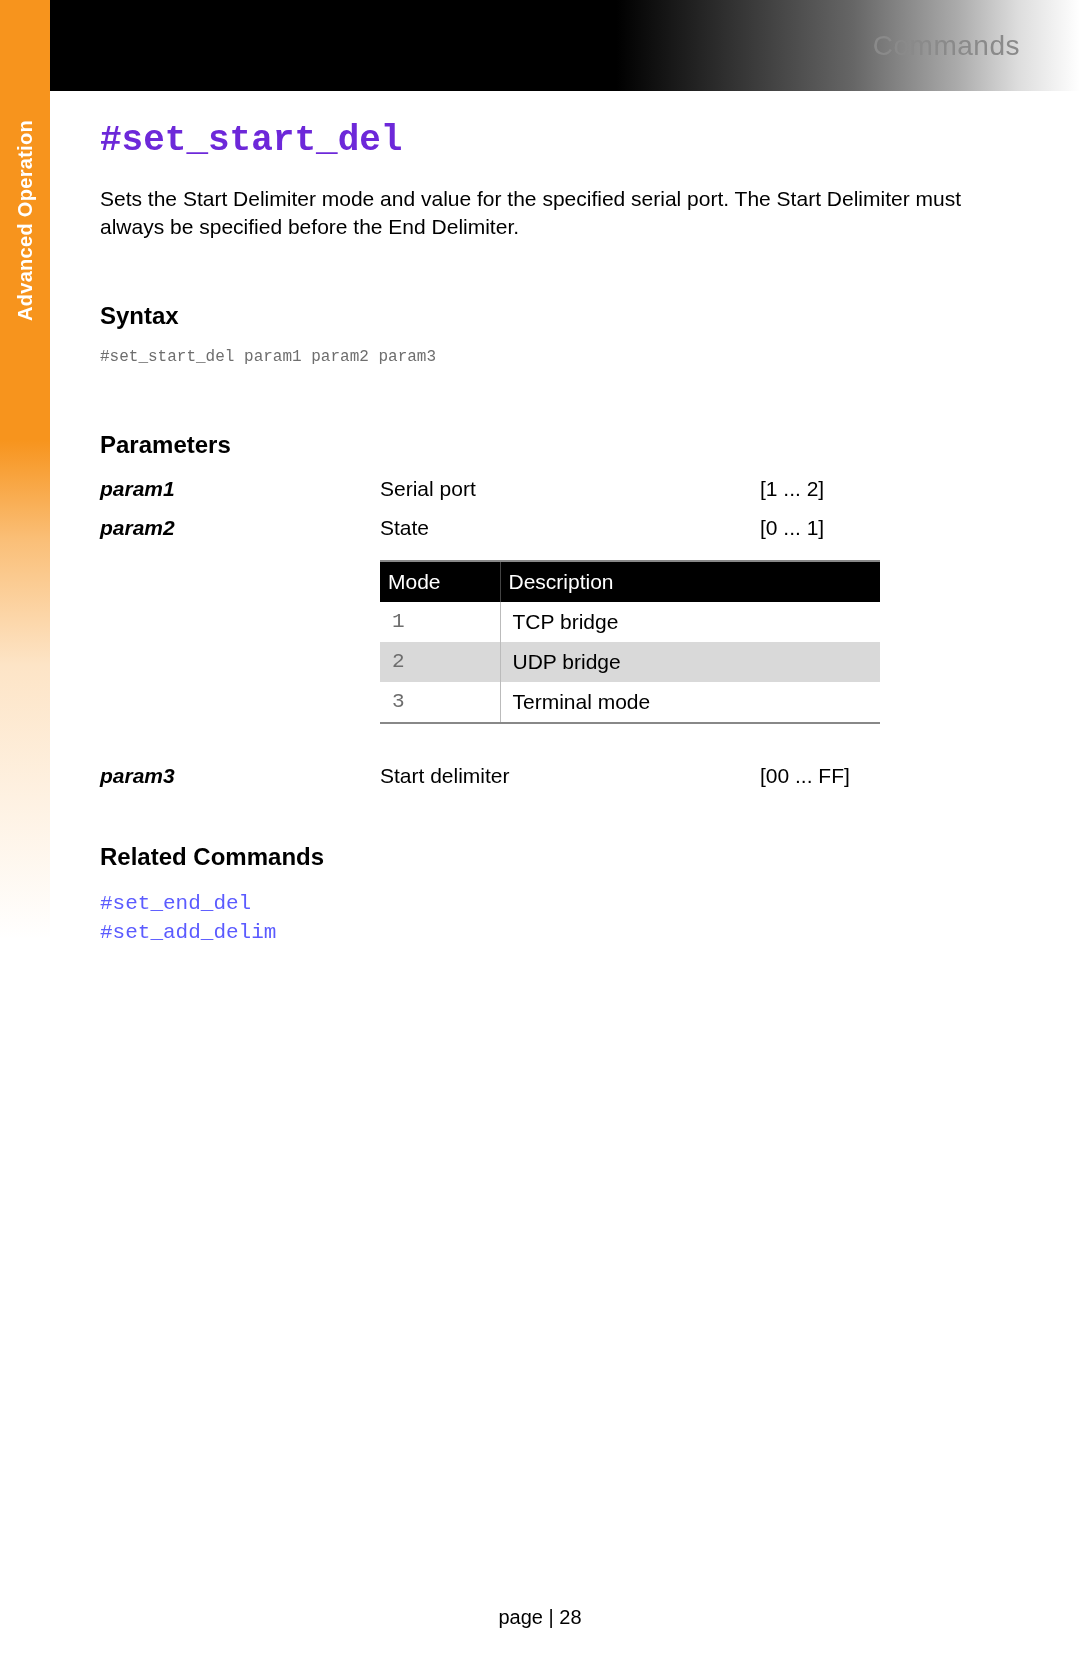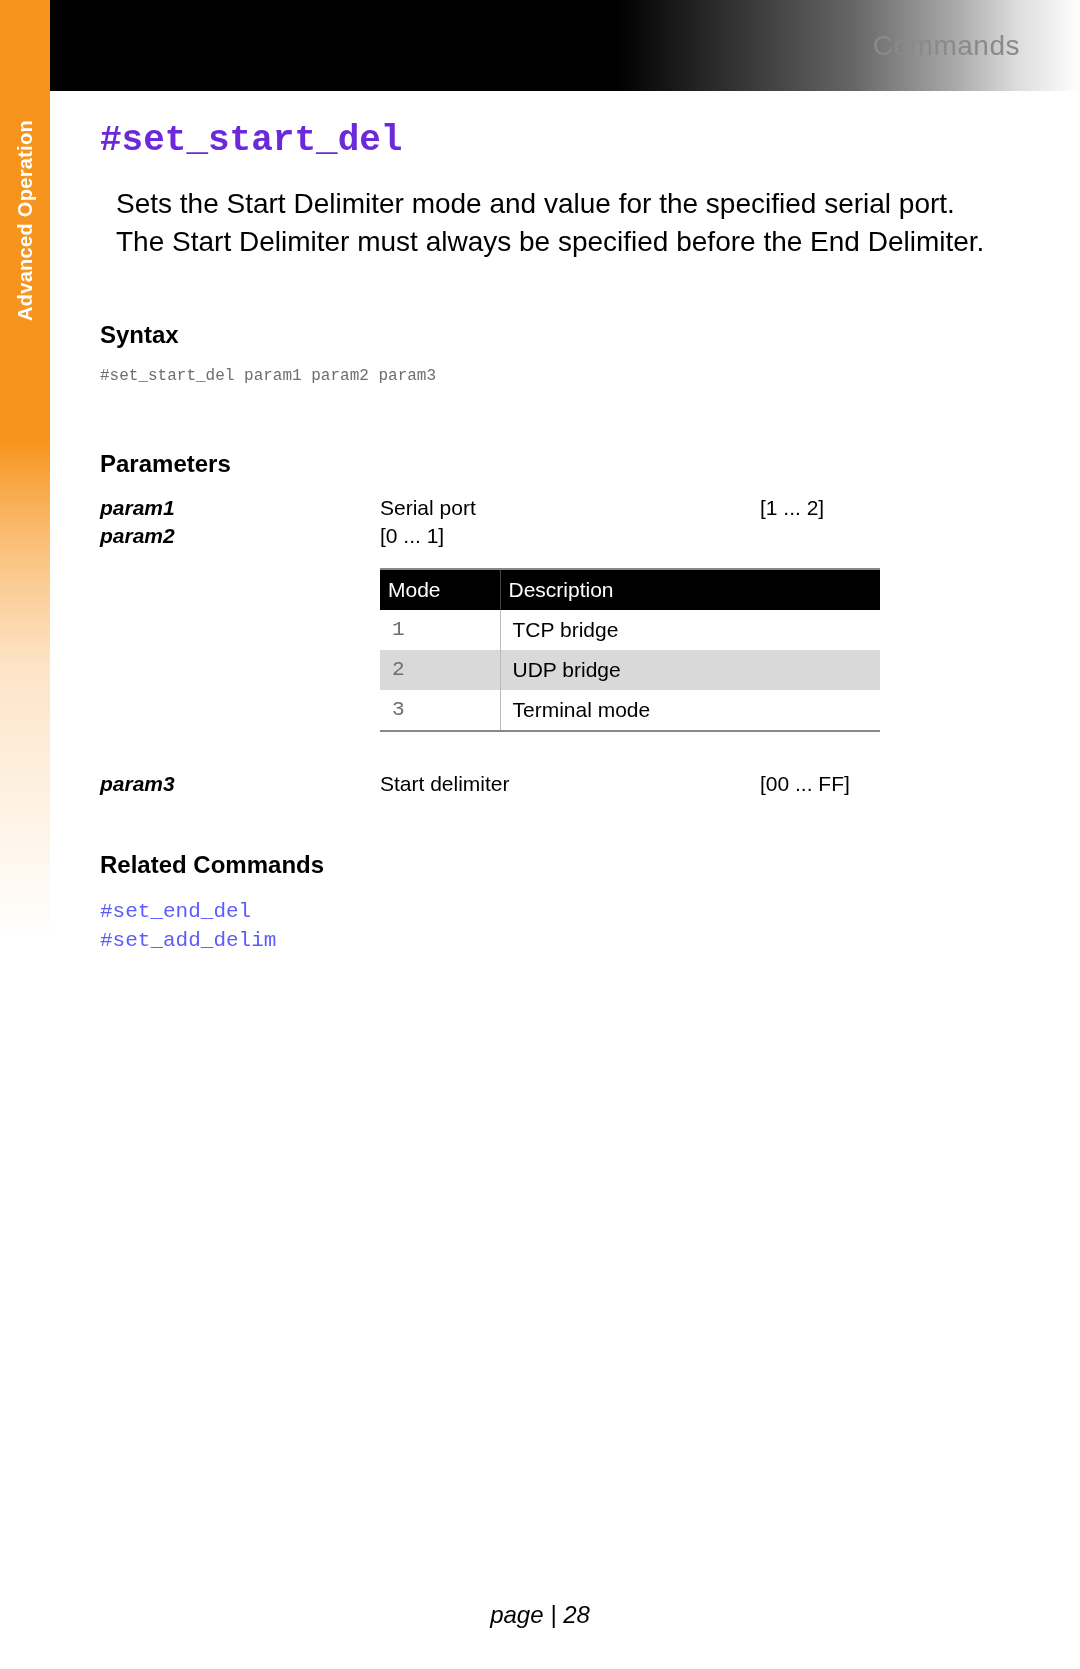--- a/index.html
+++ b/index.html
@@ -57,45 +57,44 @@
     width: 900px;
   }
   .cmd-title {
     font-family: "Courier New", Courier, monospace;
     font-size: 36px;
     color: #6d28d9;
     font-weight: bold;
     margin-bottom: 24px;
   }
   .description {
-    font-size: 28px;
+    font-size: 21px;
     line-height: 1.35;
     margin-bottom: 60px;
-    margin-left: 16px;
   }
   .section-h {
     font-size: 24px;
     font-weight: bold;
     margin-bottom: 18px;
   }
   .mono {
     font-family: "Courier New", Courier, monospace;
     font-size: 16px;
     color: #6e6e6e;
   }
   .syntax-block { margin-bottom: 65px; }
   .parameters-block { margin-bottom: 55px; }
   .example-block { margin-bottom: 70px; }
 
   
   .param-grid {
     display: grid;
     grid-template-columns: 280px 380px 200px;
     font-size: 21px;
-    row-gap: 4px;
+    row-gap: 15px;
   }
   .param-name { font-style: italic; font-weight: bold; }
   .param-range { }
 
   
   .mode-table-wrap {
     margin-left: 280px;
     margin-top: 20px;
     margin-bottom: 40px;
     width: 500px;
@@ -130,23 +129,22 @@
     font-size: 21px;
     color: #5b5bff;
     line-height: 1.4;
   }
 
   .footer {
     position: absolute;
     left: 0; bottom: 40px;
     width: 1080px;
     text-align: center;
-    font-size: 24px;
+    font-size: 20px;
     color: #000;
-    font-style: italic;
   }
 </style>
 </head>
 <body>
 
 <div class="page">
 
   <div class="header-bar">
     <span class="header-title">Commands</span>
   </div>
@@ -169,20 +167,21 @@
 
     <div class="parameters-block">
       <div class="section-h">Parameters</div>
 
       <div class="param-grid">
         <div class="param-name">param1</div>
         <div>Serial port</div>
         <div class="param-range">[1 ... 2]</div>
 
         <div class="param-name">param2</div>
+        <div>State</div>
         <div class="param-range">[0 ... 1]</div>
       </div>
 
       <div class="mode-table-wrap">
         <table class="mode-table">
           <thead>
             <tr>
               <th class="mode-col-h">Mode</th>
               <th>Description</th>
             </tr>

